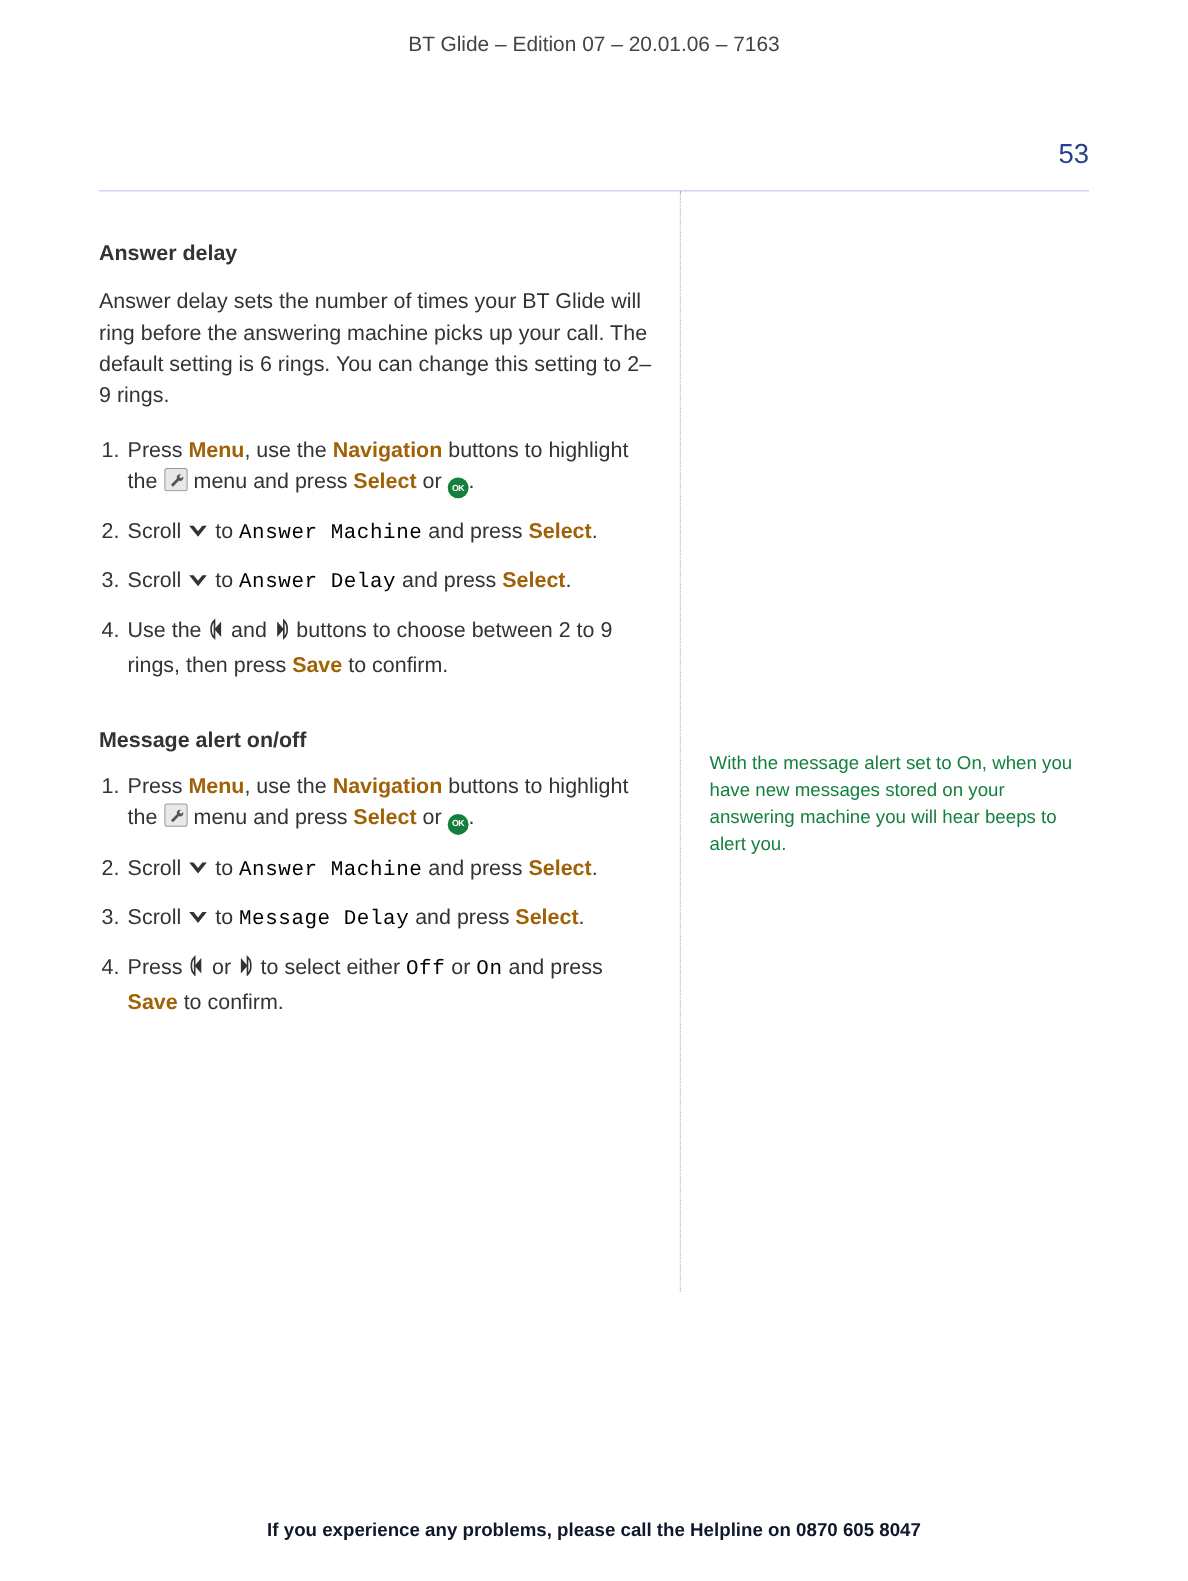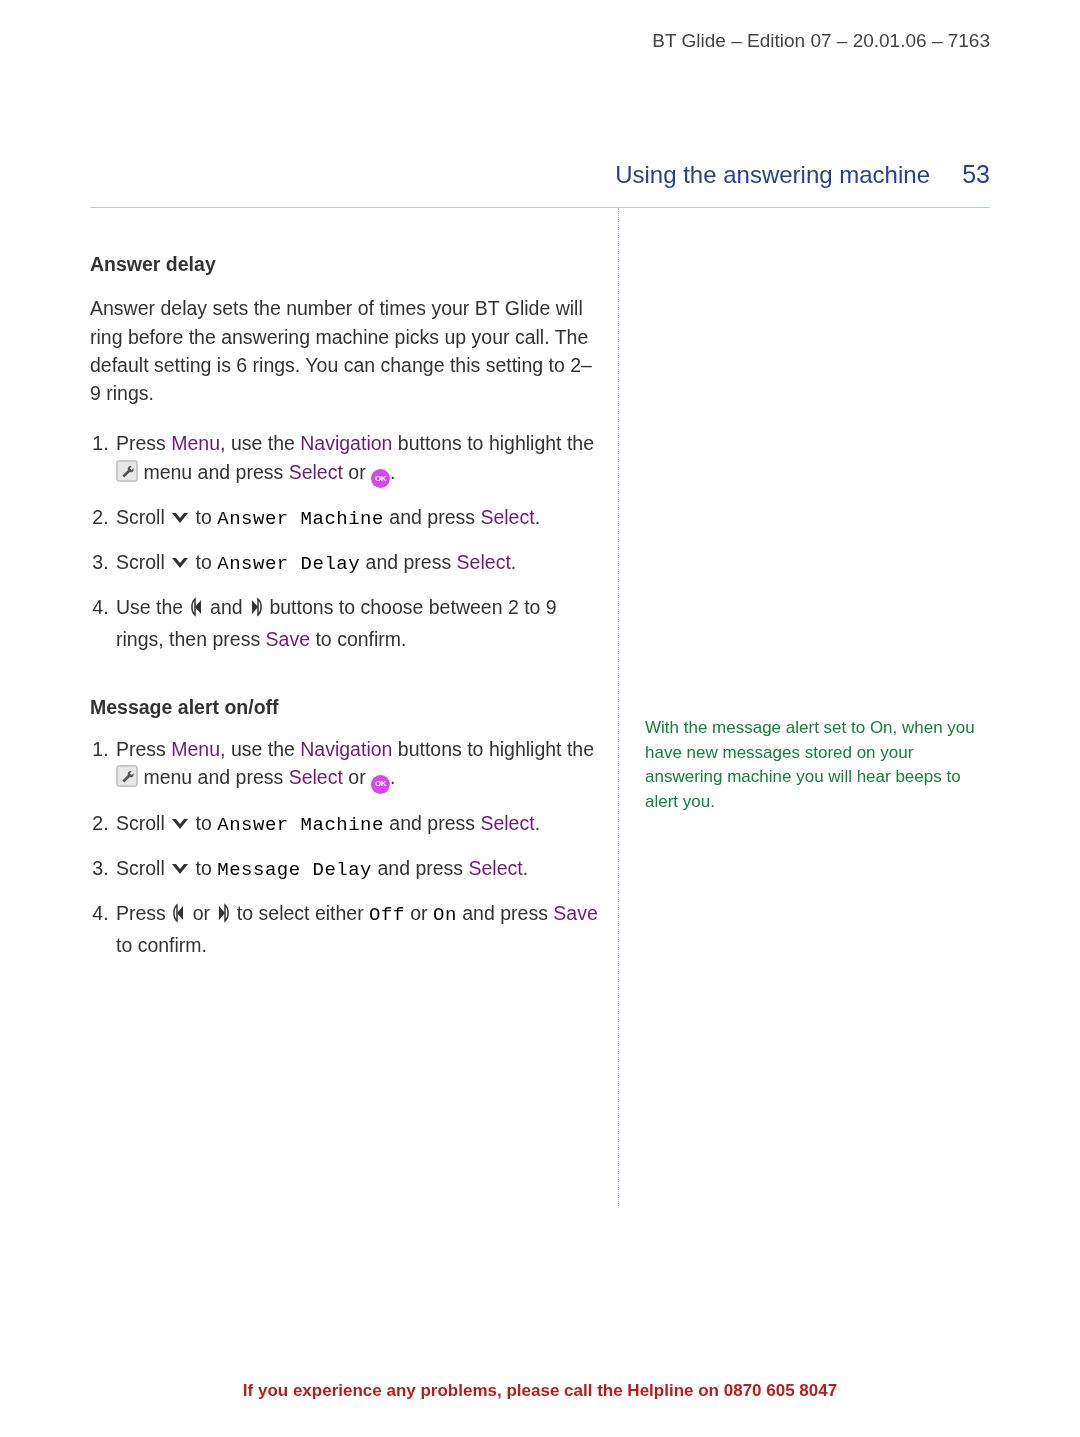--- a/index.html
+++ b/index.html
@@ -13,24 +13,24 @@
     position: relative;
     box-sizing: border-box;
   }
   .page {
     padding: 30px 90px 0 90px;
     box-sizing: border-box;
     height: 100%;
     position: relative;
   }
   .doc-header {
-    text-align: right;
+    text-align: center;
     font-size: 19px;
     color: #444;
-    margin-bottom: 108px;
+    margin-bottom: 74px;
   }
   .section-title-row {
     display: flex;
     justify-content: flex-end;
     align-items: baseline;
     gap: 30px;
     margin-bottom: 18px;
     padding-right: 0;
   }
   .section-title {
@@ -84,67 +84,66 @@
   }
   ol.steps {
     margin: 0 0 40px 0;
     padding-left: 24px;
   }
   ol.steps li {
     margin-bottom: 14px;
     padding-left: 2px;
   }
   .kw {
-    color: #701a75;
-    font-weight: normal;
+    color: #a16207;
+    font-weight: bold;
   }
   .mono {
     font-family: "OCR A Std", "Consolas", "Courier New", monospace;
     letter-spacing: 0.5px;
     font-size: 19px;
     color: #000000;
   }
   .icon {
     display: inline-block;
     vertical-align: -3px;
   }
   .ok-badge {
     display: inline-flex;
     align-items: center;
     justify-content: center;
     width: 19px;
     height: 19px;
     border-radius: 50%;
-    background: #d946ef;
+    background: #15803d;
     color: #fff;
     font-size: 8px;
     font-weight: bold;
     vertical-align: -2px;
     letter-spacing: -0.5px;
   }
   .footer {
     position: absolute;
     bottom: 36px;
     left: 0;
     right: 0;
     text-align: center;
-    color: #b91c1c;
+    color: #0f172a;
     font-size: 17px;
     font-weight: bold;
   }
 </style>
 </head>
 <body>
 
 <div class="page">
 
   <div class="doc-header">BT Glide – Edition 07 – 20.01.06 – 7163</div>
 
   <div class="section-title-row">
-    <span class="section-title">Using the answering machine</span>
     <span class="page-number">53</span>
   </div>
 
   <hr class="hr">
 
   <div class="content">
 
     <div class="main">
 
       <h3 class="subhead">Answer delay</h3>

